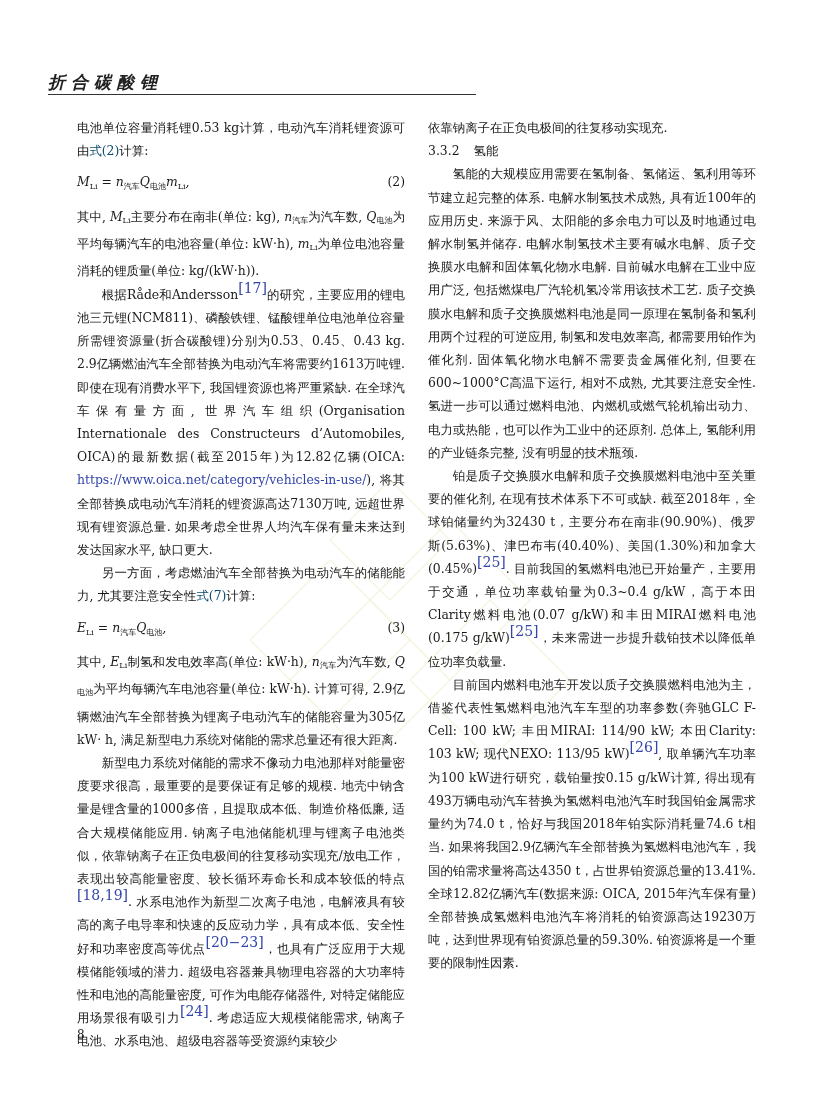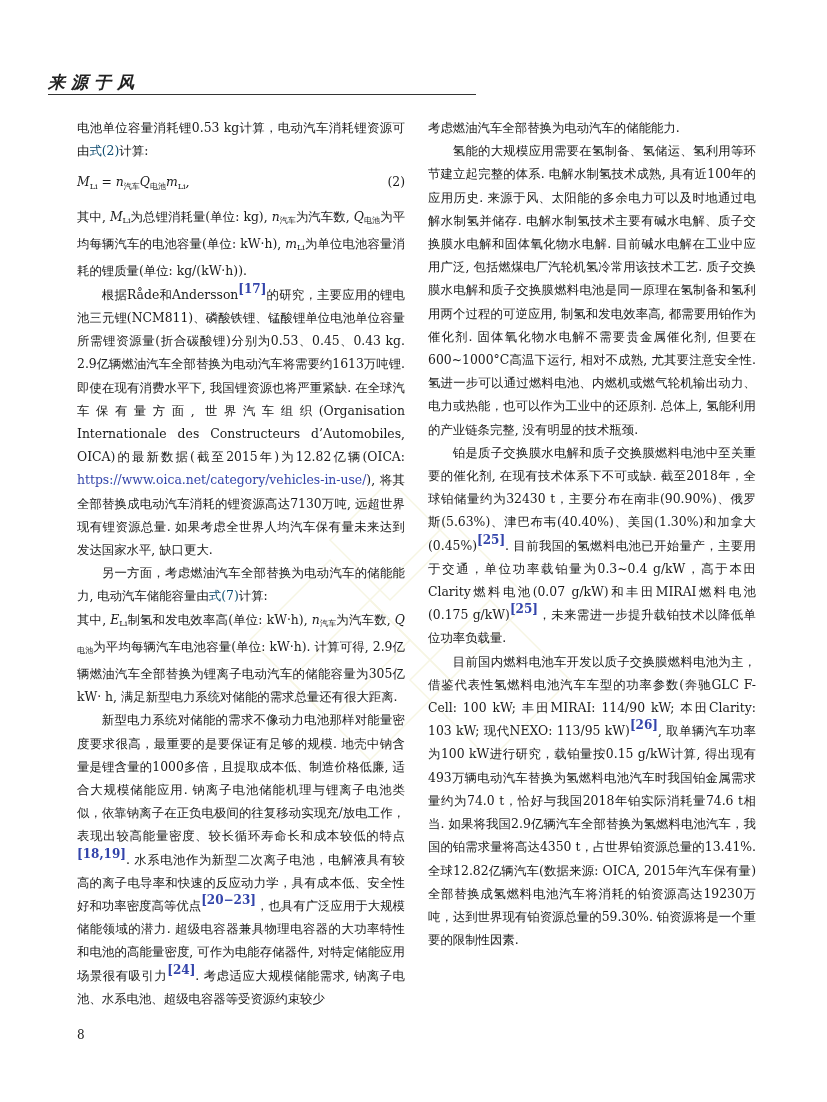--- a/index.html
+++ b/index.html
@@ -27,21 +27,21 @@
     position: absolute; top: 116px; width: 328px;
     font-size: 12.4px; line-height: 23.2px;
     text-align: justify;
   }
   .col-left { left: 77px; }
   .col-right { left: 428px; }
   .p { margin: 0; }
   .indent { text-indent: 2em; }
   .link { color: #0c4a6e; }
   .url { color: #3344aa; }
-  sup.ref { font-size: 12px; color: #3344aa; vertical-align: 6px; line-height: 0; font-weight: bold; }
+  sup.ref { font-size: 14px; color: #3344aa; vertical-align: 6px; line-height: 0; }
   .eq {
     display: flex; justify-content: space-between; align-items: baseline;
     margin: 8px 0 6px 0; font-style: italic; gap: 10px;
   }
   .eq .num { font-style: normal; }
   .eq sub { font-size: 8px; font-style: normal; }
   .sub { font-size: 8px; vertical-align: -2px; }
   i { font-style: italic; }
   .section-heading { margin: 0; }
   .section-heading .sec-num { margin-right: 14px; }
@@ -56,58 +56,65 @@
   <g fill="none" stroke="#e8e4b0" stroke-width="1.5">
     <path d="M20 160 L100 80 L180 160 L100 240 Z"></path>
     <path d="M140 120 L220 40 L300 120 L220 200 Z"></path>
     <path d="M180 200 L260 120 L340 200 L260 280 Z"></path>
     <path d="M60 200 L140 120 L220 200 L140 280 Z"></path>
     <path d="M100 60 L160 0 L220 60 L160 120 Z"></path>
   </g>
 </svg>
 
 <div class="header">
-  <div class="journal-logo">来源于风</div>
+  <div class="journal-logo">折合碳酸锂</div>
 </div>
 <div class="header-rule"></div>
 
 <div class="col col-left">
   <p class="p">
     <span>电池单位容量消耗锂0.53 kg计算，电动汽车消耗锂资源可由</span><span class="link">式(2)</span><span>计算:</span>
   </p>
 
   <div class="eq">
     <span><span>M</span><sub>Li</sub> = <span>n</span><sub>汽车</sub><span>Q</span><sub>电池</sub><span>m</span><sub>Li</sub><span>,</span></span>
     <span class="num">(2)</span>
   </div>
 
   <p class="p">
-    <span>其中, </span><i>M</i><span class="sub">Li</span><span>为总锂消耗量(单位: kg), </span><i>n</i><span class="sub">汽车</span><span>为汽车数, </span><i>Q</i><span class="sub">电池</span><span>为平均每辆汽车的电池容量(单位: kW·h), </span><i>m</i><span class="sub">Li</span><span>为单位电池容量消耗的锂质量(单位: kg/(kW·h)).</span>
+    <span>其中, </span><i>M</i><span class="sub">Li</span><span>主要分布在南非(单位: kg), </span><i>n</i><span class="sub">汽车</span><span>为汽车数, </span><i>Q</i><span class="sub">电池</span><span>为平均每辆汽车的电池容量(单位: kW·h), </span><i>m</i><span class="sub">Li</span><span>为单位电池容量消耗的锂质量(单位: kg/(kW·h)).</span>
   </p>
 
   <p class="p indent">
     <span>根据Råde和Andersson</span><sup class="ref">[17]</sup><span>的研究，主要应用的锂电池三元锂(NCM811)、磷酸铁锂、锰酸锂单位电池单位容量所需锂资源量(折合碳酸锂)分别为0.53、0.45、0.43 kg. 2.9亿辆燃油汽车全部替换为电动汽车将需要约1613万吨锂. 即使在现有消费水平下, 我国锂资源也将严重紧缺. 在全球汽车保有量方面, 世界汽车组织(Organisation Internationale des Constructeurs d’Automobiles, OICA)的最新数据(截至2015年)为12.82亿辆(OICA: </span><span class="url">https://www.oica.net/category/vehicles-in-use/</span><span>), 将其全部替换成电动汽车消耗的锂资源高达7130万吨, 远超世界现有锂资源总量. 如果考虑全世界人均汽车保有量未来达到发达国家水平, 缺口更大.</span>
   </p>
 
   <p class="p indent">
-    <span>另一方面，考虑燃油汽车全部替换为电动汽车的储能能力, 电动汽车储能容量由</span><span class="link">式(7)</span><span>计算:</span>
+    <span>另一方面，考虑燃油汽车全部替换为电动汽车的储能能力, 尤其要注意安全性</span><span class="link">式(7)</span><span>计算:</span>
   </p>
 
+  <div class="eq">
+    <span><span>E</span><sub>Li</sub> = <span>n</span><sub>汽车</sub><span>Q</span><sub>电池</sub><span>,</span></span>
+    <span class="num">(3)</span>
+  </div>
 
   <p class="p">
     <span>其中, </span><i>E</i><span class="sub">Li</span><span>制氢和发电效率高(单位: kW·h), </span><i>n</i><span class="sub">汽车</span><span>为汽车数, </span><i>Q</i><span class="sub">电池</span><span>为平均每辆汽车电池容量(单位: kW·h). 计算可得, 2.9亿辆燃油汽车全部替换为锂离子电动汽车的储能容量为305亿kW· h, 满足新型电力系统对储能的需求总量还有很大距离.</span>
   </p>
 
   <p class="p indent">
     <span>新型电力系统对储能的需求不像动力电池那样对能量密度要求很高，最重要的是要保证有足够的规模. 地壳中钠含量是锂含量的1000多倍，且提取成本低、制造价格低廉, 适合大规模储能应用. 钠离子电池储能机理与锂离子电池类似，依靠钠离子在正负电极间的往复移动实现充/放电工作，表现出较高能量密度、较长循环寿命长和成本较低的特点</span><sup class="ref">[18,19]</sup><span>. 水系电池作为新型二次离子电池，电解液具有较高的离子电导率和快速的反应动力学，具有成本低、安全性好和功率密度高等优点</span><sup class="ref">[20−23]</sup><span>，也具有广泛应用于大规模储能领域的潜力. 超级电容器兼具物理电容器的大功率特性和电池的高能量密度, 可作为电能存储器件, 对特定储能应用场景很有吸引力</span><sup class="ref">[24]</sup><span>. 考虑适应大规模储能需求, 钠离子电池、水系电池、超级电容器等受资源约束较少</span>
   </p>
 </div>
 
 <div class="col col-right">
-  <p class="p">考虑燃油汽车全部替换为电动汽车的储能能力.</p>
+  <p class="p">依靠钠离子在正负电极间的往复移动实现充.</p>
+  <p class="p section-heading">
+    <span class="sec-num">3.3.2</span><span>氢能</span>
+  </p>
   <p class="p indent">氢能的大规模应用需要在氢制备、氢储运、氢利用等环节建立起完整的体系. 电解水制氢技术成熟, 具有近100年的应用历史. 来源于风、太阳能的多余电力可以及时地通过电解水制氢并储存. 电解水制氢技术主要有碱水电解、质子交换膜水电解和固体氧化物水电解. 目前碱水电解在工业中应用广泛, 包括燃煤电厂汽轮机氢冷常用该技术工艺. 质子交换膜水电解和质子交换膜燃料电池是同一原理在氢制备和氢利用两个过程的可逆应用, 制氢和发电效率高, 都需要用铂作为催化剂. 固体氧化物水电解不需要贵金属催化剂, 但要在600~1000°C高温下运行, 相对不成熟, 尤其要注意安全性. 氢进一步可以通过燃料电池、内燃机或燃气轮机输出动力、电力或热能，也可以作为工业中的还原剂. 总体上, 氢能利用的产业链条完整, 没有明显的技术瓶颈.</p>
   <p class="p indent">
     <span>铂是质子交换膜水电解和质子交换膜燃料电池中至关重要的催化剂, 在现有技术体系下不可或缺. 截至2018年，全球铂储量约为32430 t，主要分布在南非(90.90%)、俄罗斯(5.63%)、津巴布韦(40.40%)、美国(1.30%)和加拿大(0.45%)</span><sup class="ref">[25]</sup><span>. 目前我国的氢燃料电池已开始量产，主要用于交通，单位功率载铂量为0.3~0.4 g/kW，高于本田Clarity燃料电池(0.07 g/kW)和丰田MIRAI燃料电池(0.175 g/kW)</span><sup class="ref">[25]</sup><span>，未来需进一步提升载铂技术以降低单位功率负载量.</span>
   </p>
   <p class="p indent">
     <span>目前国内燃料电池车开发以质子交换膜燃料电池为主，借鉴代表性氢燃料电池汽车车型的功率参数(奔驰GLC F-Cell: 100 kW; 丰田MIRAI: 114/90 kW; 本田Clarity: 103 kW; 现代NEXO: 113/95 kW)</span><sup class="ref">[26]</sup><span>, 取单辆汽车功率为100 kW进行研究，载铂量按0.15 g/kW计算, 得出现有493万辆电动汽车替换为氢燃料电池汽车时我国铂金属需求量约为74.0 t，恰好与我国2018年铂实际消耗量74.6 t相当. 如果将我国2.9亿辆汽车全部替换为氢燃料电池汽车，我国的铂需求量将高达4350 t，占世界铂资源总量的13.41%. 全球12.82亿辆汽车(数据来源: OICA, 2015年汽车保有量)全部替换成氢燃料电池汽车将消耗的铂资源高达19230万吨，达到世界现有铂资源总量的59.30%. 铂资源将是一个重要的限制性因素.</span>
   </p>
 </div>
 
 <div class="page-number">8</div>

